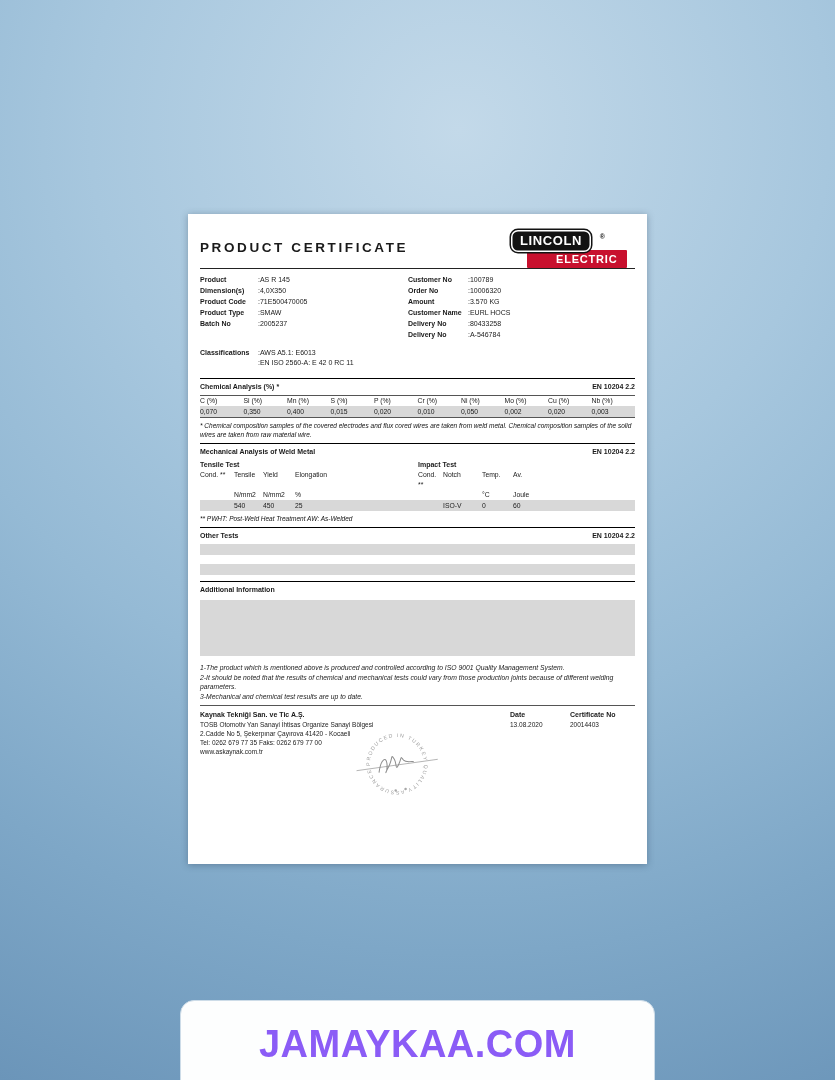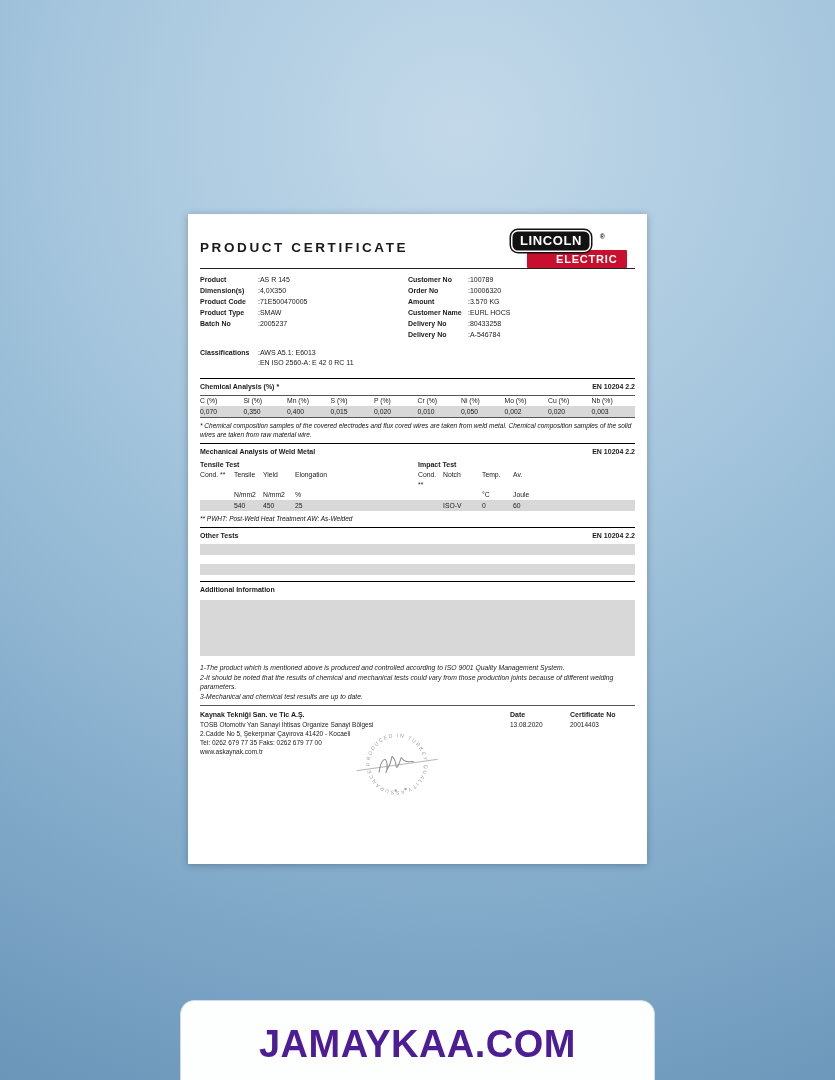--- a/index.html
+++ b/index.html
@@ -71,21 +71,21 @@
   .f-date { width:60px; }
   .f-cert { flex:1; }
 
   .stamp { position:absolute; left:166px; top:512px; width:86px; height:76px; transform:rotate(-8deg); opacity:.75; }
 
   .banner {
     position:absolute; left:180px; top:1000px; width:475px; height:95px;
     background:#fdfefe; border-radius:14px; border:1px solid #cddce8;
     display:flex; align-items:center; justify-content:center;
   }
-  .banner-text { font-size:38px; font-weight:bold; color:#4c1d95; letter-spacing:.5px; padding-bottom:6px; }
+  .banner-text { font-size:38px; font-weight:bold; color:#8b5cf6; letter-spacing:.5px; padding-bottom:6px; }
 </style>
 </head>
 <body>
 
 <div class="page">
 
   <div class="doc-header">
     <div class="doc-title">PRODUCT CERTIFICATE</div>
     <div class="logo">
       <div class="logo-black">LINCOLN</div>

